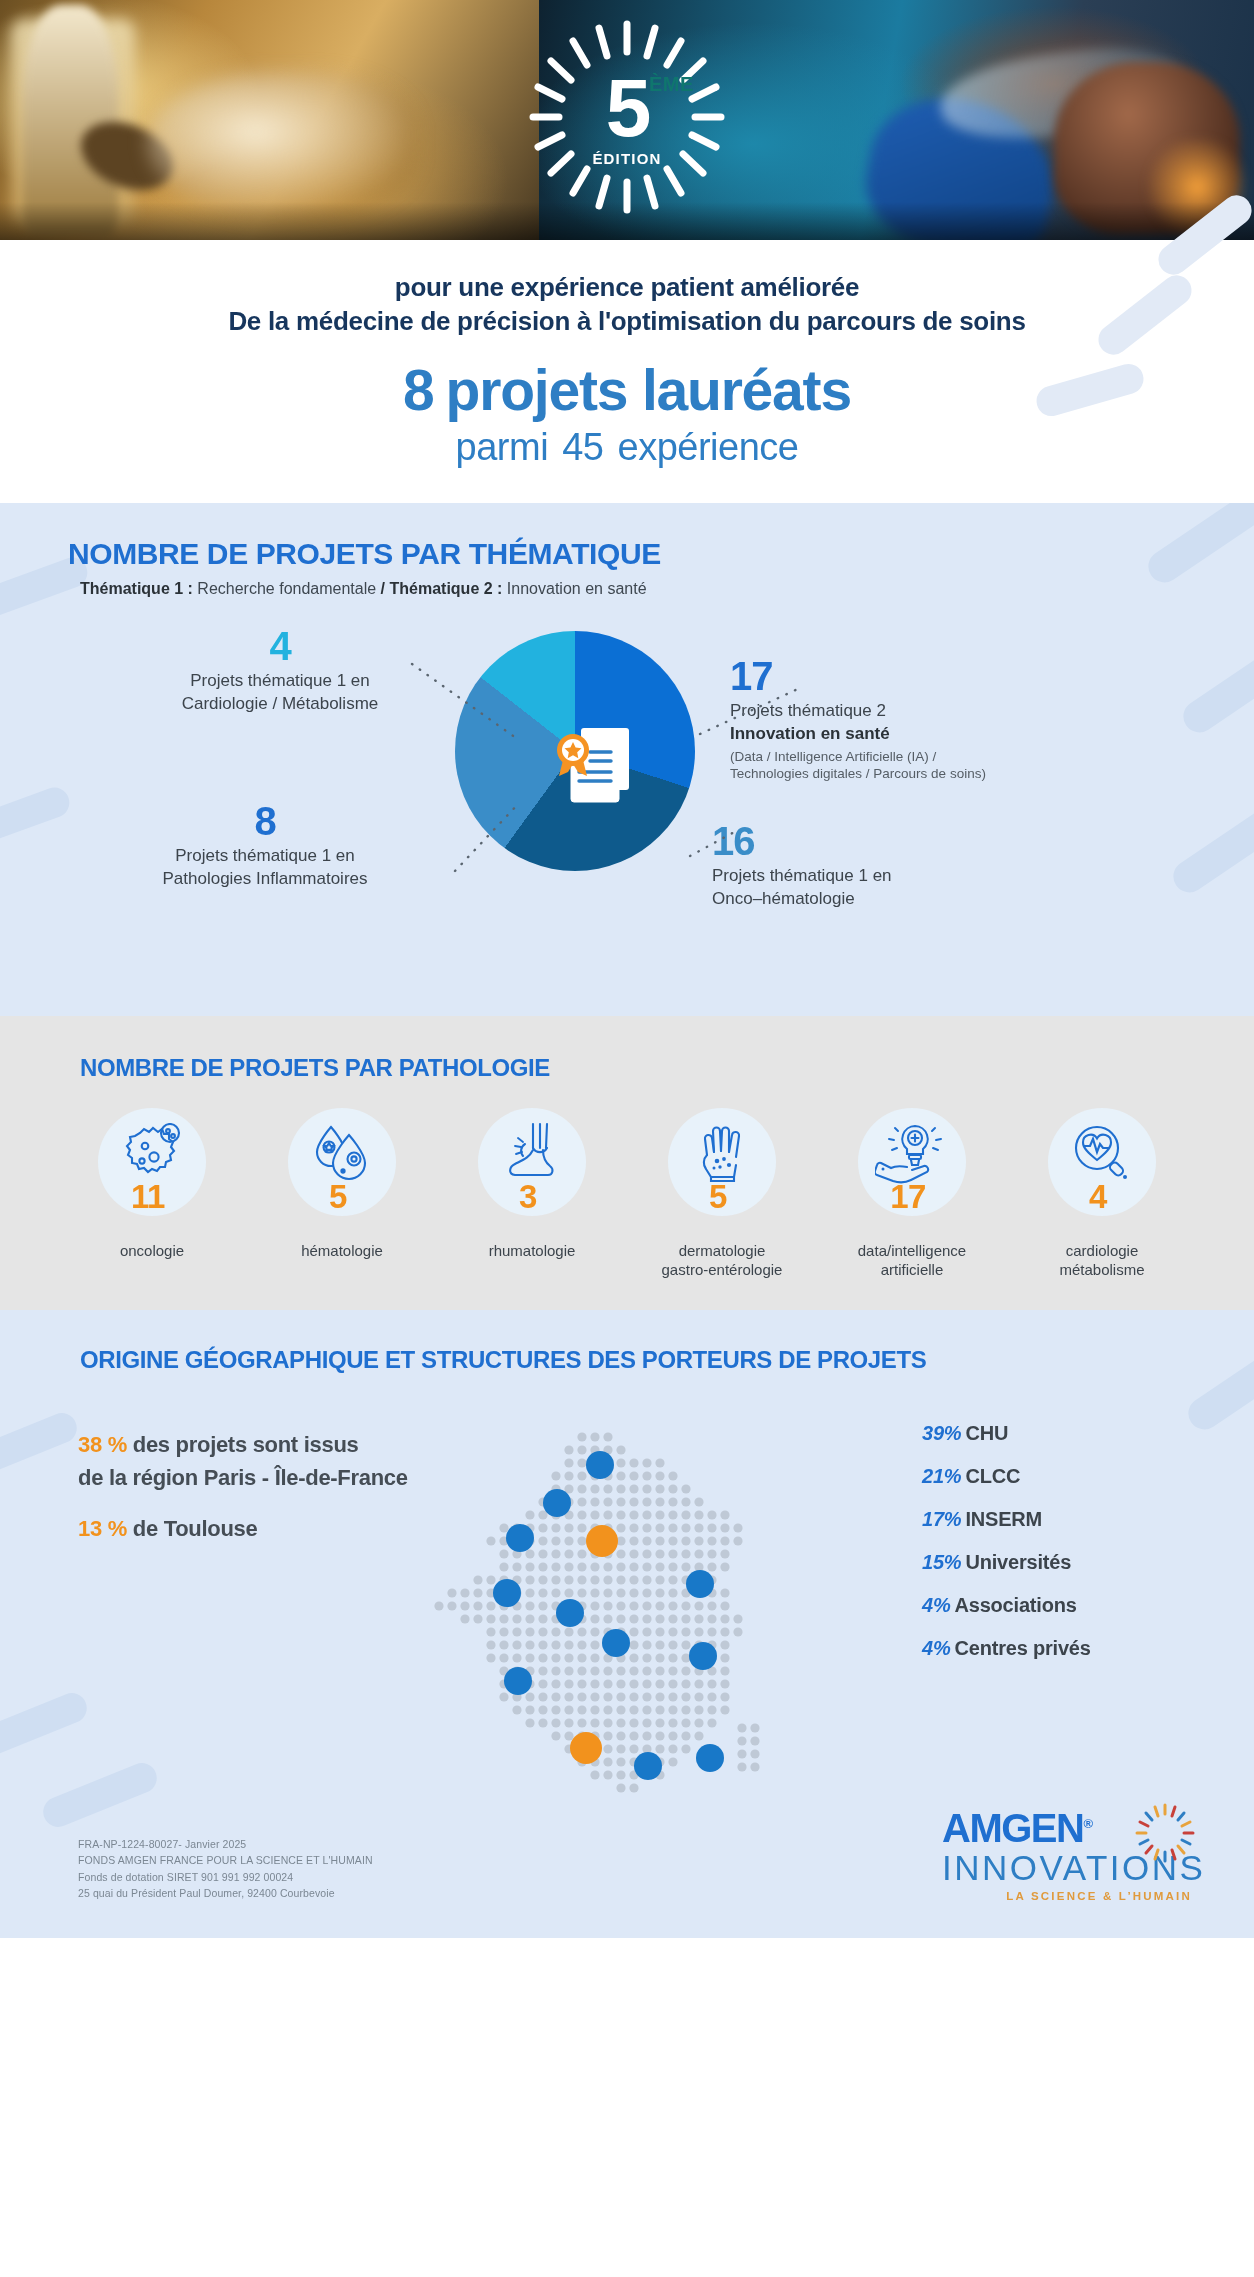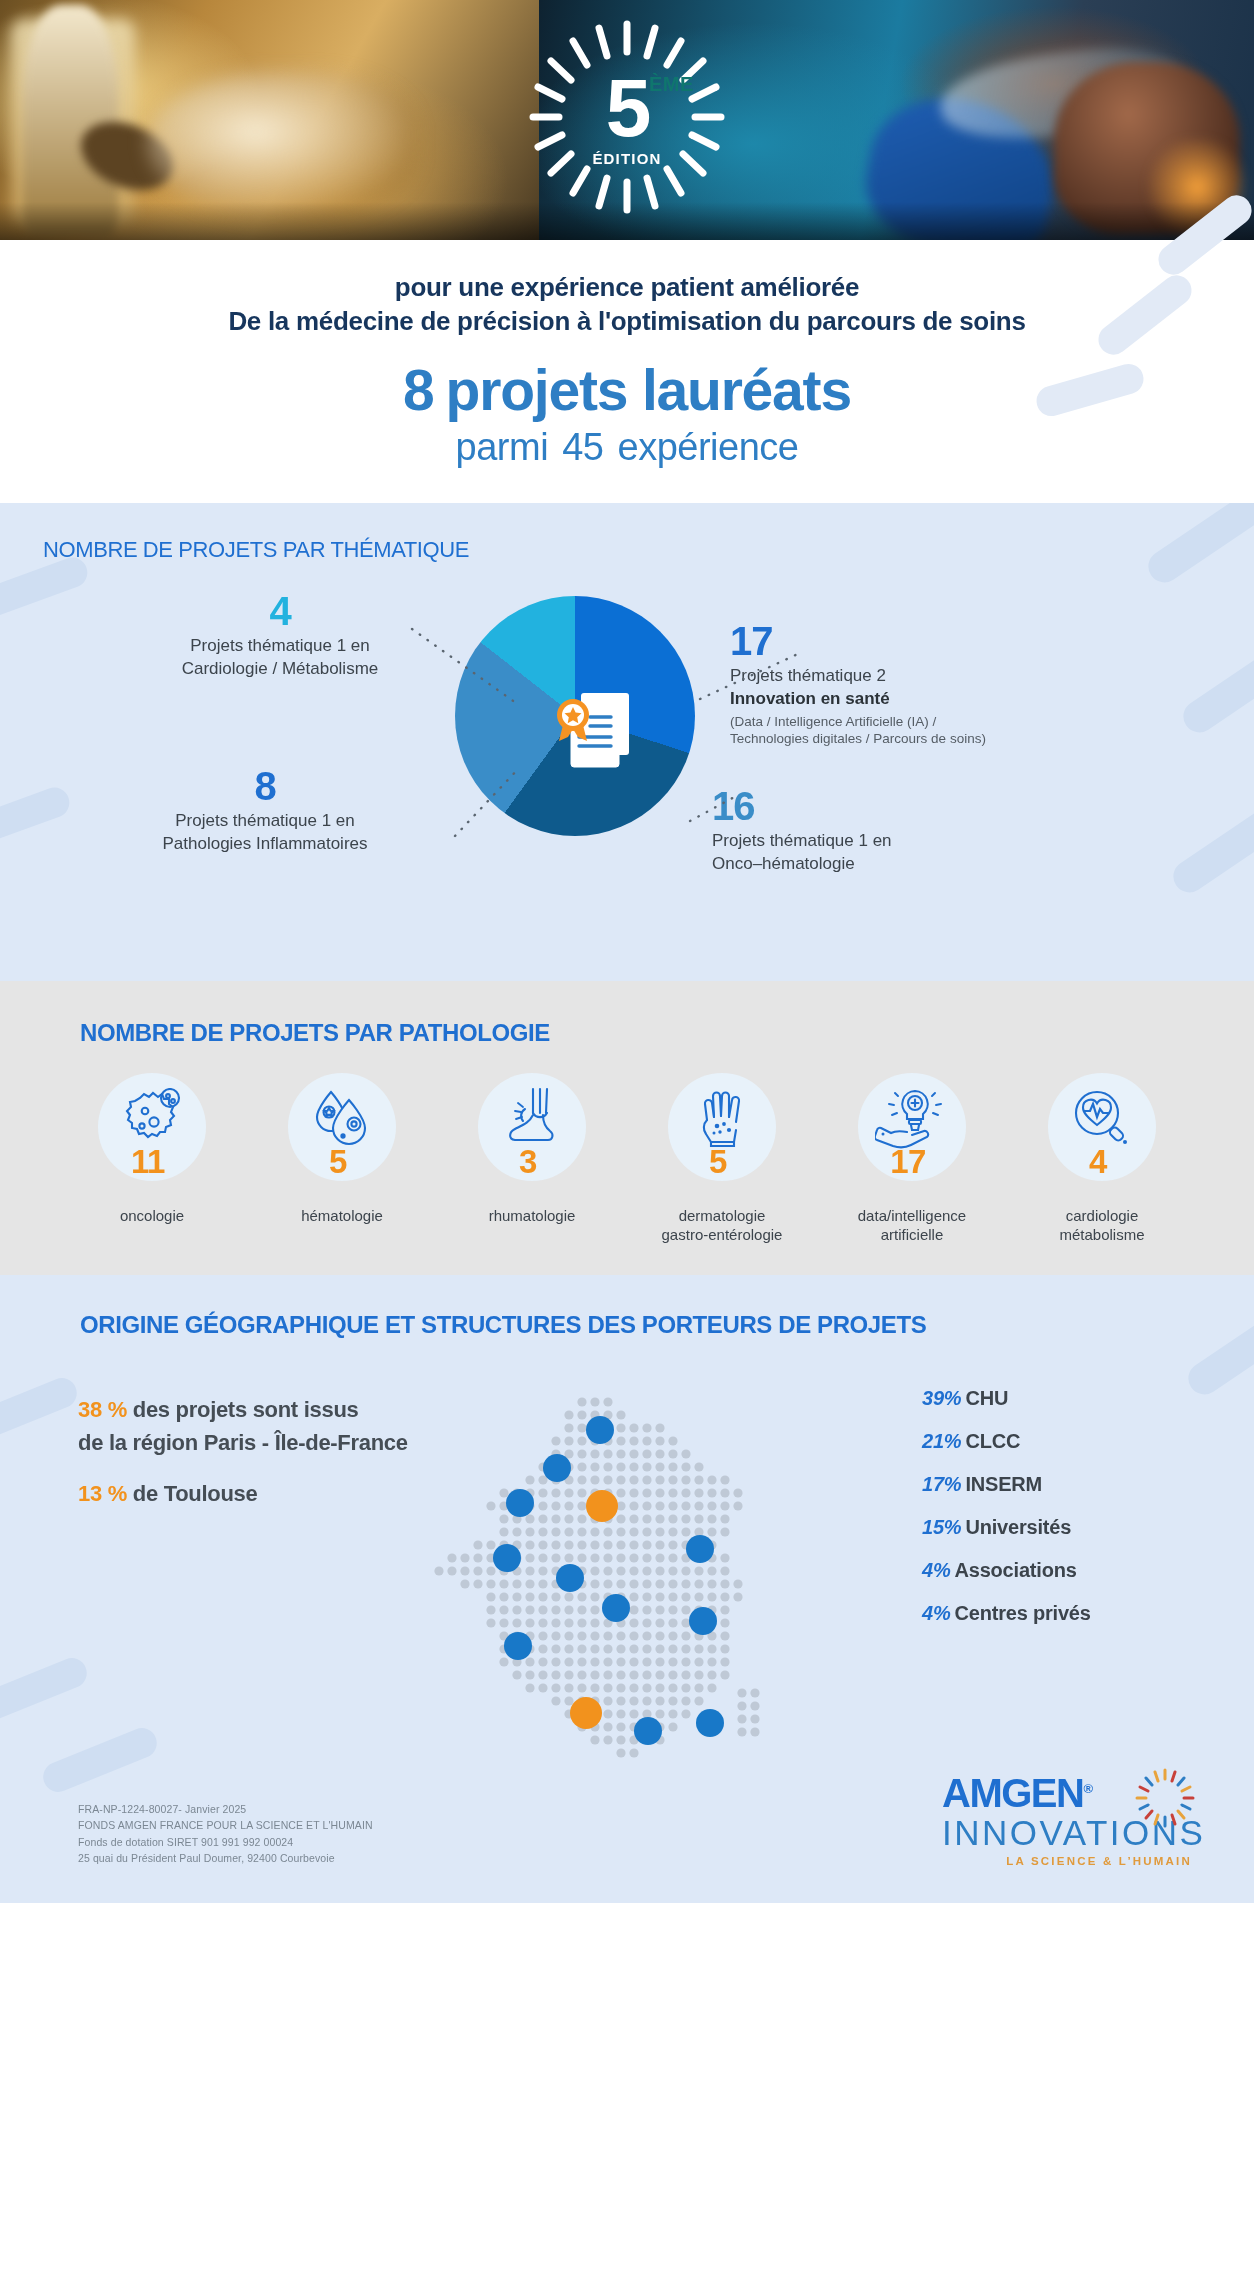--- a/index.html
+++ b/index.html
@@ -128,22 +128,22 @@
   }
   .intro-parmi .num2 { margin:0 4px; }
 
   
   .cap { position:absolute; background:#E2EAF6; border-radius:999px; z-index:0; }
 
   
   .sec-blue { position:relative; background:#DDE8F7; padding:34px 0 40px; overflow:hidden; }
   .sec-head {
     position:relative; z-index:2;
-    color:#1F6FD0; font-size:22px; font-weight:normal; letter-spacing:-0.4px;
-    padding-left:43px;
+    color:#1F6FD0; font-size:30px; font-weight:bold; letter-spacing:-0.4px;
+    padding-left:68px;
   }
   .sec-sub {
     position:relative; z-index:2;
     margin-top:9px; padding-left:80px; font-size:16px; color:#3E4750;
   }
   .sec-sub b { color:#2B3238; }
 
   .pie-area { position:relative; z-index:2; height:360px; margin-top:18px; }
   .pie {
     position:absolute; left:455px; top:15px; width:240px; height:240px;
@@ -310,20 +310,27 @@
   </div>
 
   <div class="sec-blue">
     <div class="cap" style="left:-30px;top:70px;width:120px;height:30px;background:#CFDEF2;transform:rotate(-20deg);"></div>
     <div class="cap" style="left:-48px;top:300px;width:120px;height:30px;background:#CFDEF2;transform:rotate(-20deg);"></div>
     <div class="cap" style="left:1140px;top:20px;width:130px;height:32px;background:#CFDEF2;transform:rotate(-34deg);"></div>
     <div class="cap" style="left:1175px;top:170px;width:130px;height:32px;background:#CFDEF2;transform:rotate(-34deg);"></div>
     <div class="cap" style="left:1165px;top:330px;width:130px;height:32px;background:#CFDEF2;transform:rotate(-34deg);"></div>
 
     <div class="sec-head">NOMBRE DE PROJETS PAR THÉMATIQUE</div>
+    <div class="sec-sub">
+      <b>Thématique 1 :</b>
+      <span>Recherche fondamentale</span>
+      <b>/</b>
+      <b>Thématique 2 :</b>
+      <span>Innovation en santé</span>
+    </div>
 
     <div class="pie-area">
 
       <svg class="leader" width="1254" height="360" viewBox="0 0 1254 360" style="left:0;top:0;">
         <g stroke="#5A6570" stroke-width="2.4" stroke-linecap="round" stroke-dasharray="0.5 9" fill="none">
           <path d="M 412 48 L 516 122"></path>
           <path d="M 700 118 L 800 72"></path>
           <path d="M 455 255 L 520 186"></path>
           <path d="M 690 240 L 738 214"></path>
         </g>

